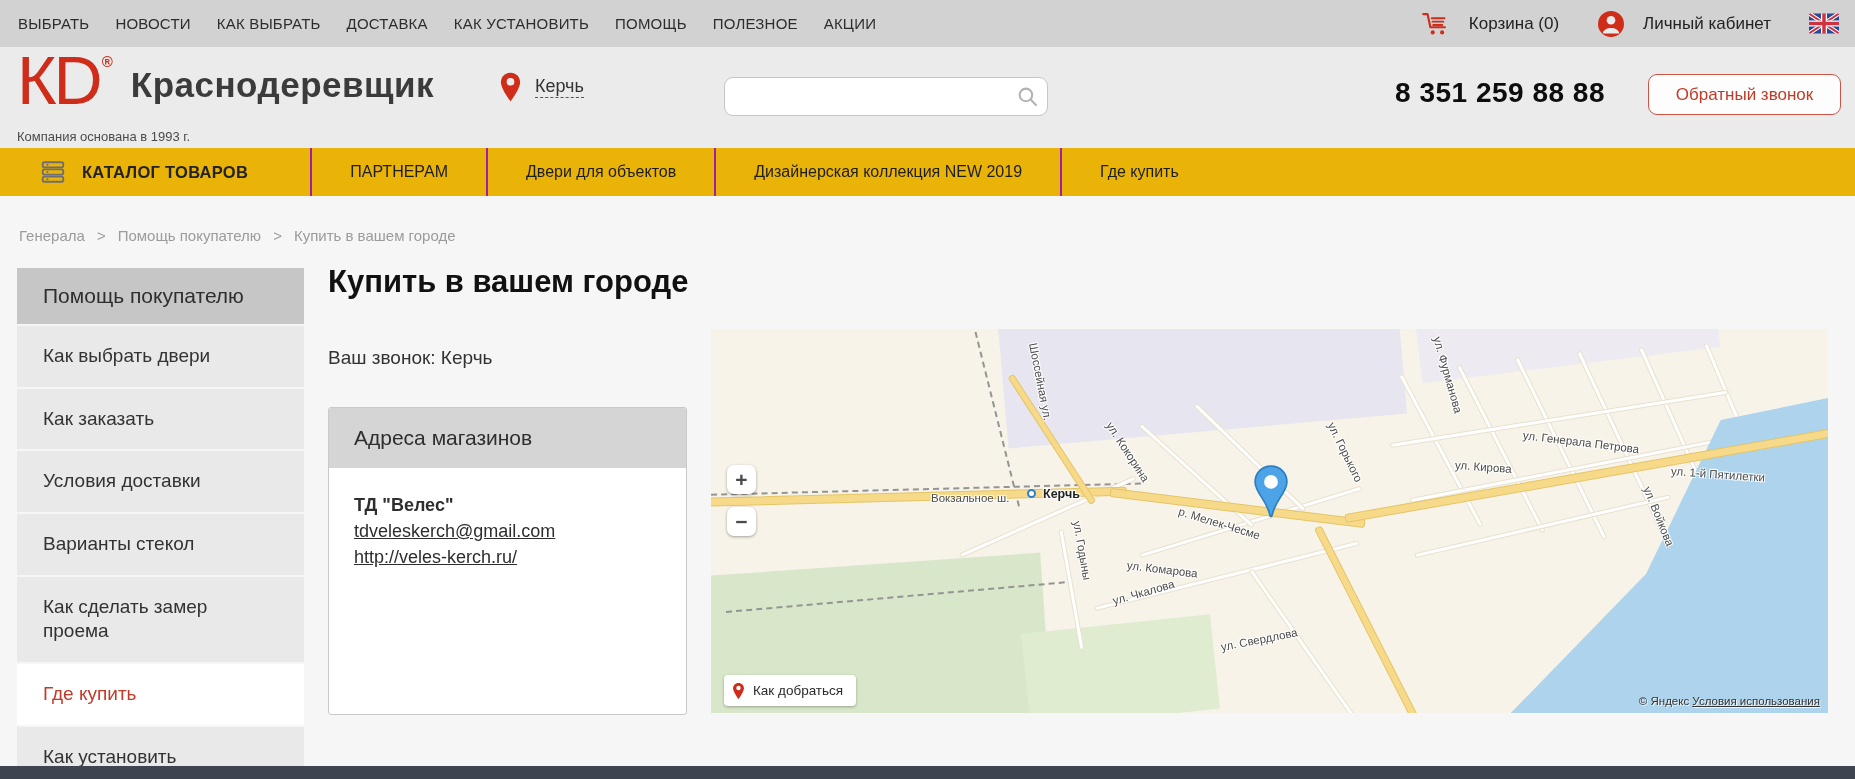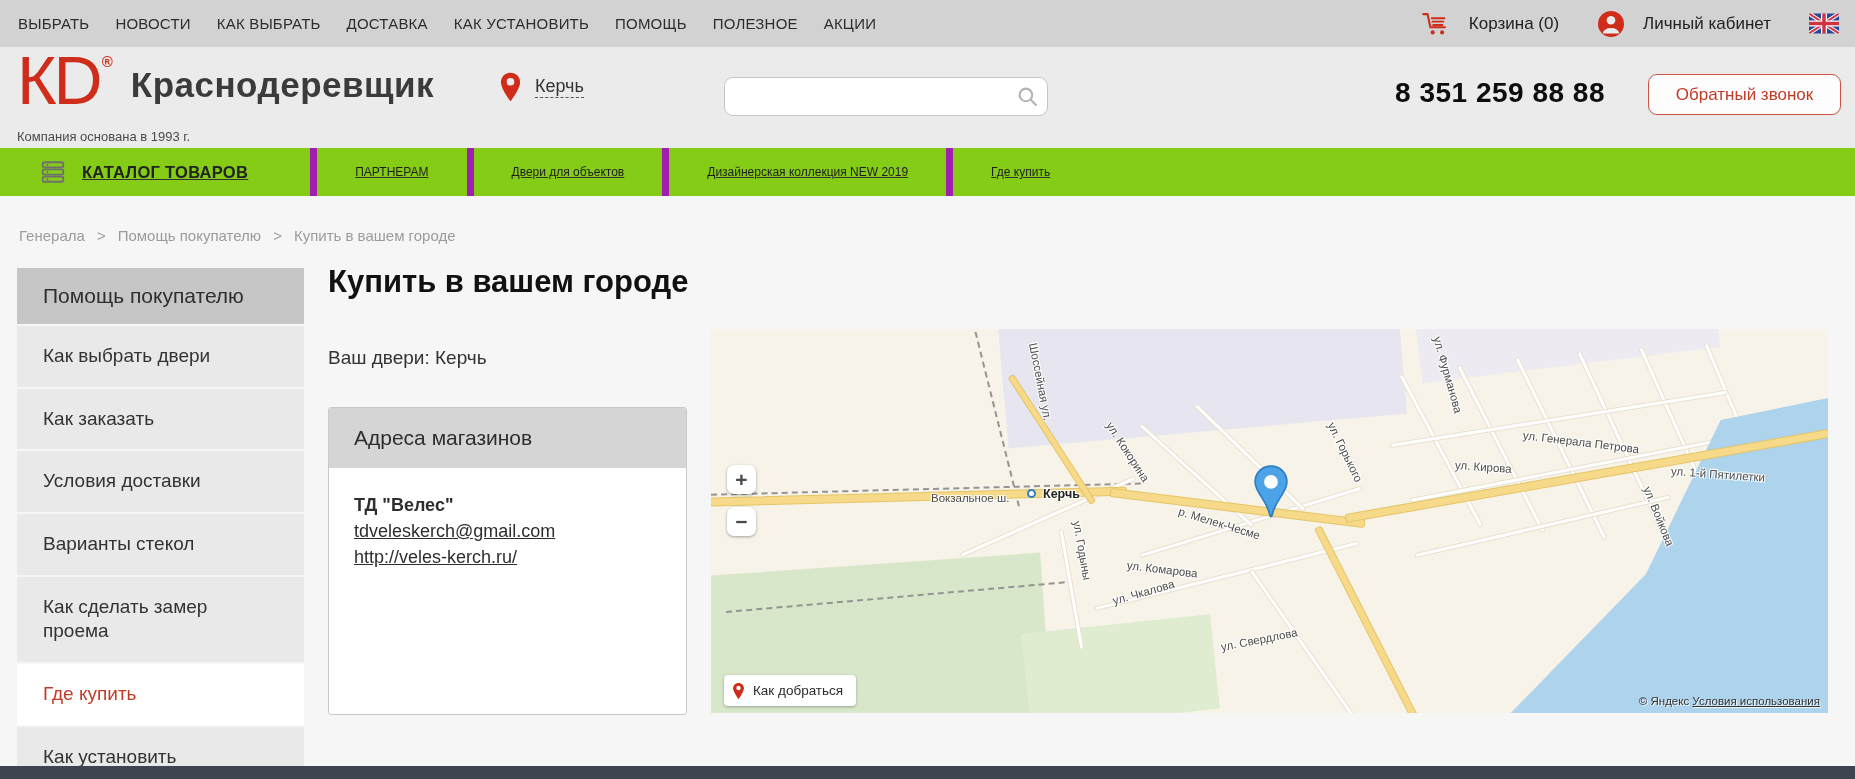--- a/index.html
+++ b/index.html
@@ -45,26 +45,26 @@
   }
   .search .mag{position:absolute;right:10px;top:9px;width:21px;height:21px;cursor:pointer;}
   .phone{position:absolute;right:250px;top:30px;font-size:28px;font-weight:700;color:#0d0d0d;letter-spacing:.5px;}
   .callback{
     position:absolute;right:14px;top:27px;width:193px;height:41px;background:#fdfdfd;
     border:1px solid #cd5444;border-radius:9px;color:#c23a28;font-size:17px;
     font-family:inherit;cursor:pointer;
   }
 
   
-  .mainnav{position:absolute;left:0;top:148px;width:100%;height:48px;background:#84cc16;display:flex;align-items:stretch;text-decoration:underline;}
+  .mainnav{position:absolute;left:0;top:148px;width:100%;height:48px;background:#eab308;display:flex;align-items:stretch;}
   .nav-catalog{display:flex;align-items:center;gap:15px;padding:0 62px 0 39px;cursor:pointer;}
   .nav-catalog b{font-size:16.5px;font-weight:700;color:#222;letter-spacing:.3px;}
   .nav-link{
-    display:flex;align-items:center;padding:0 38px;border-left:7px solid #a21caf;
-    font-size:12px;color:#1e1e1e;cursor:pointer;white-space:nowrap;
+    display:flex;align-items:center;padding:0 38px;border-left:2px solid #a21caf;
+    font-size:16px;color:#1e1e1e;cursor:pointer;white-space:nowrap;
   }
 
   
   .breadcrumb{position:absolute;left:19px;top:227px;display:flex;align-items:center;gap:12px;font-size:15px;color:#9b9b9b;}
   .breadcrumb a{color:#9b9b9b;text-decoration:none;cursor:pointer;}
 
   
   .sidebar{position:absolute;left:17px;top:268px;width:287px;}
   .sb-head{
     background:#c6c6c6;padding:16px 26px;font-size:21px;color:#2e2e2e;
@@ -248,21 +248,21 @@
       <div class="sb-item">Как заказать</div>
       <div class="sb-item">Условия доставки</div>
       <div class="sb-item">Варианты стекол</div>
       <div class="sb-item">Как сделать замер проема</div>
       <div class="sb-item active">Где купить</div>
       <div class="sb-item">Как установить</div>
     </aside>
 
   <h1 class="page-title">Купить в вашем городе</h1>
   <div class="your-city">
-    <span>Ваш двери:</span>
+    <span>Ваш звонок:</span>
     <a>Керчь</a>
   </div>
 
   <div class="store-card">
     <div class="store-card-head">Адреса магазинов</div>
     <div class="store-card-body">
       <div class="store-name">ТД "Велес"</div>
       <a style="text-decoration:underline;">tdveleskerch@gmail.com</a><br>
       <a style="text-decoration:underline;">http://veles-kerch.ru/</a>
     </div>

